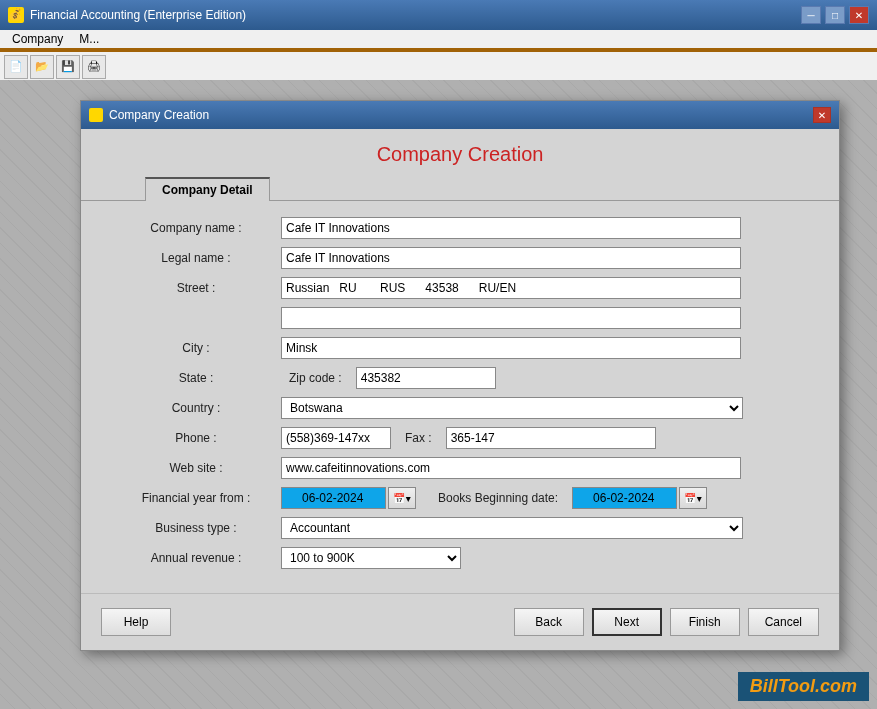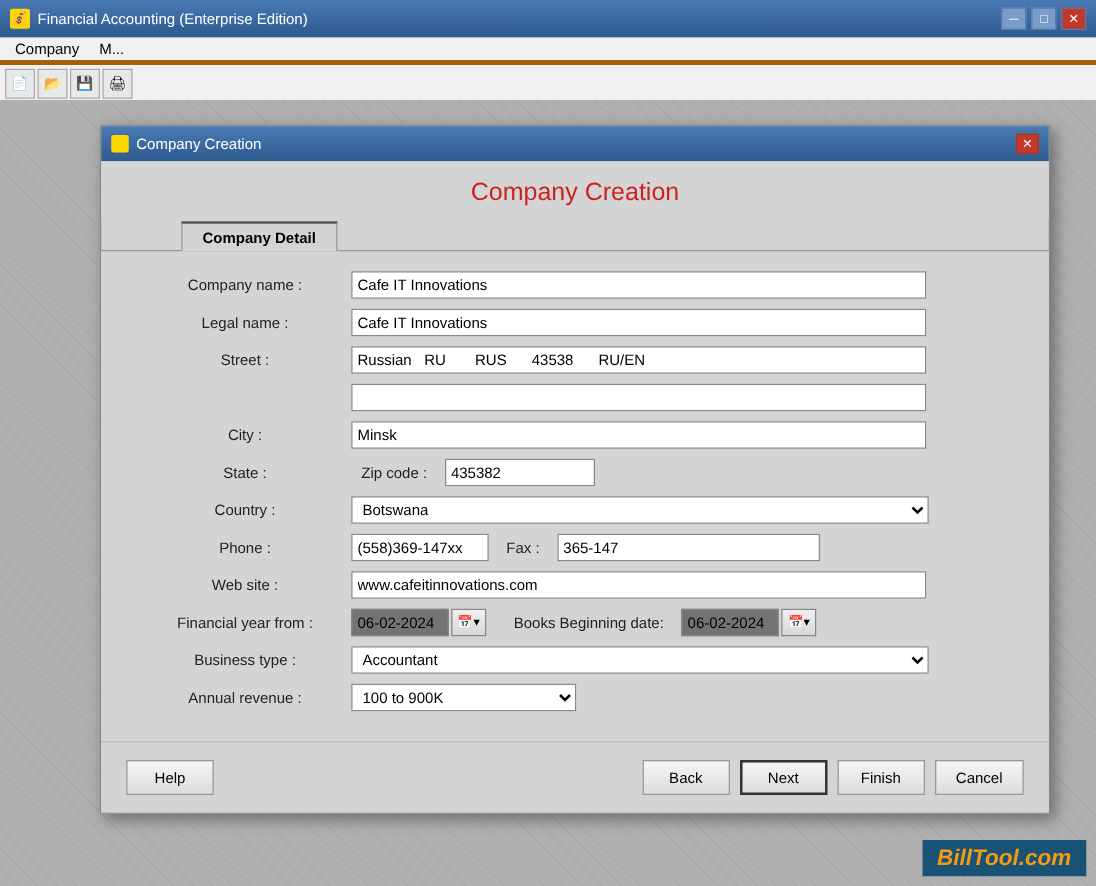--- a/index.html
+++ b/index.html
@@ -212,21 +212,21 @@
       height: 22px;
       border: 1px solid #888;
       background: white;
       font-size: 12px;
       padding: 2px 4px;
       outline: none;
     }
 
     .form-input.full { width: 460px; }
     .form-input.medium { width: 200px; }
-    .form-input.small { width: 120px; }
+    .form-input.small { width: 140px; }
     .form-input.xsmall { width: 110px; }
 
     .form-input-group {
       display: flex;
       align-items: center;
       gap: 6px;
     }
 
     .form-select {
       height: 22px;
@@ -242,24 +242,24 @@
     
     .date-field {
       display: flex;
       align-items: center;
       gap: 2px;
     }
 
     .date-input {
       height: 22px;
       border: 1px solid #888;
-      background: #737373;
-      font-size: 12px;
-      padding: 2px 4px;
-      width: 78px;
+      background: #0ea5e9;
+      font-size: 12px;
+      padding: 2px 20px;
+      width: 105px;
     }
 
     .cal-btn {
       height: 22px;
       width: 28px;
       border: 1px solid #888;
       background: linear-gradient(to bottom, #f0f0f0, #d8d8d8);
       display: flex; align-items: center; justify-content: center;
       cursor: pointer;
       font-size: 10px;

